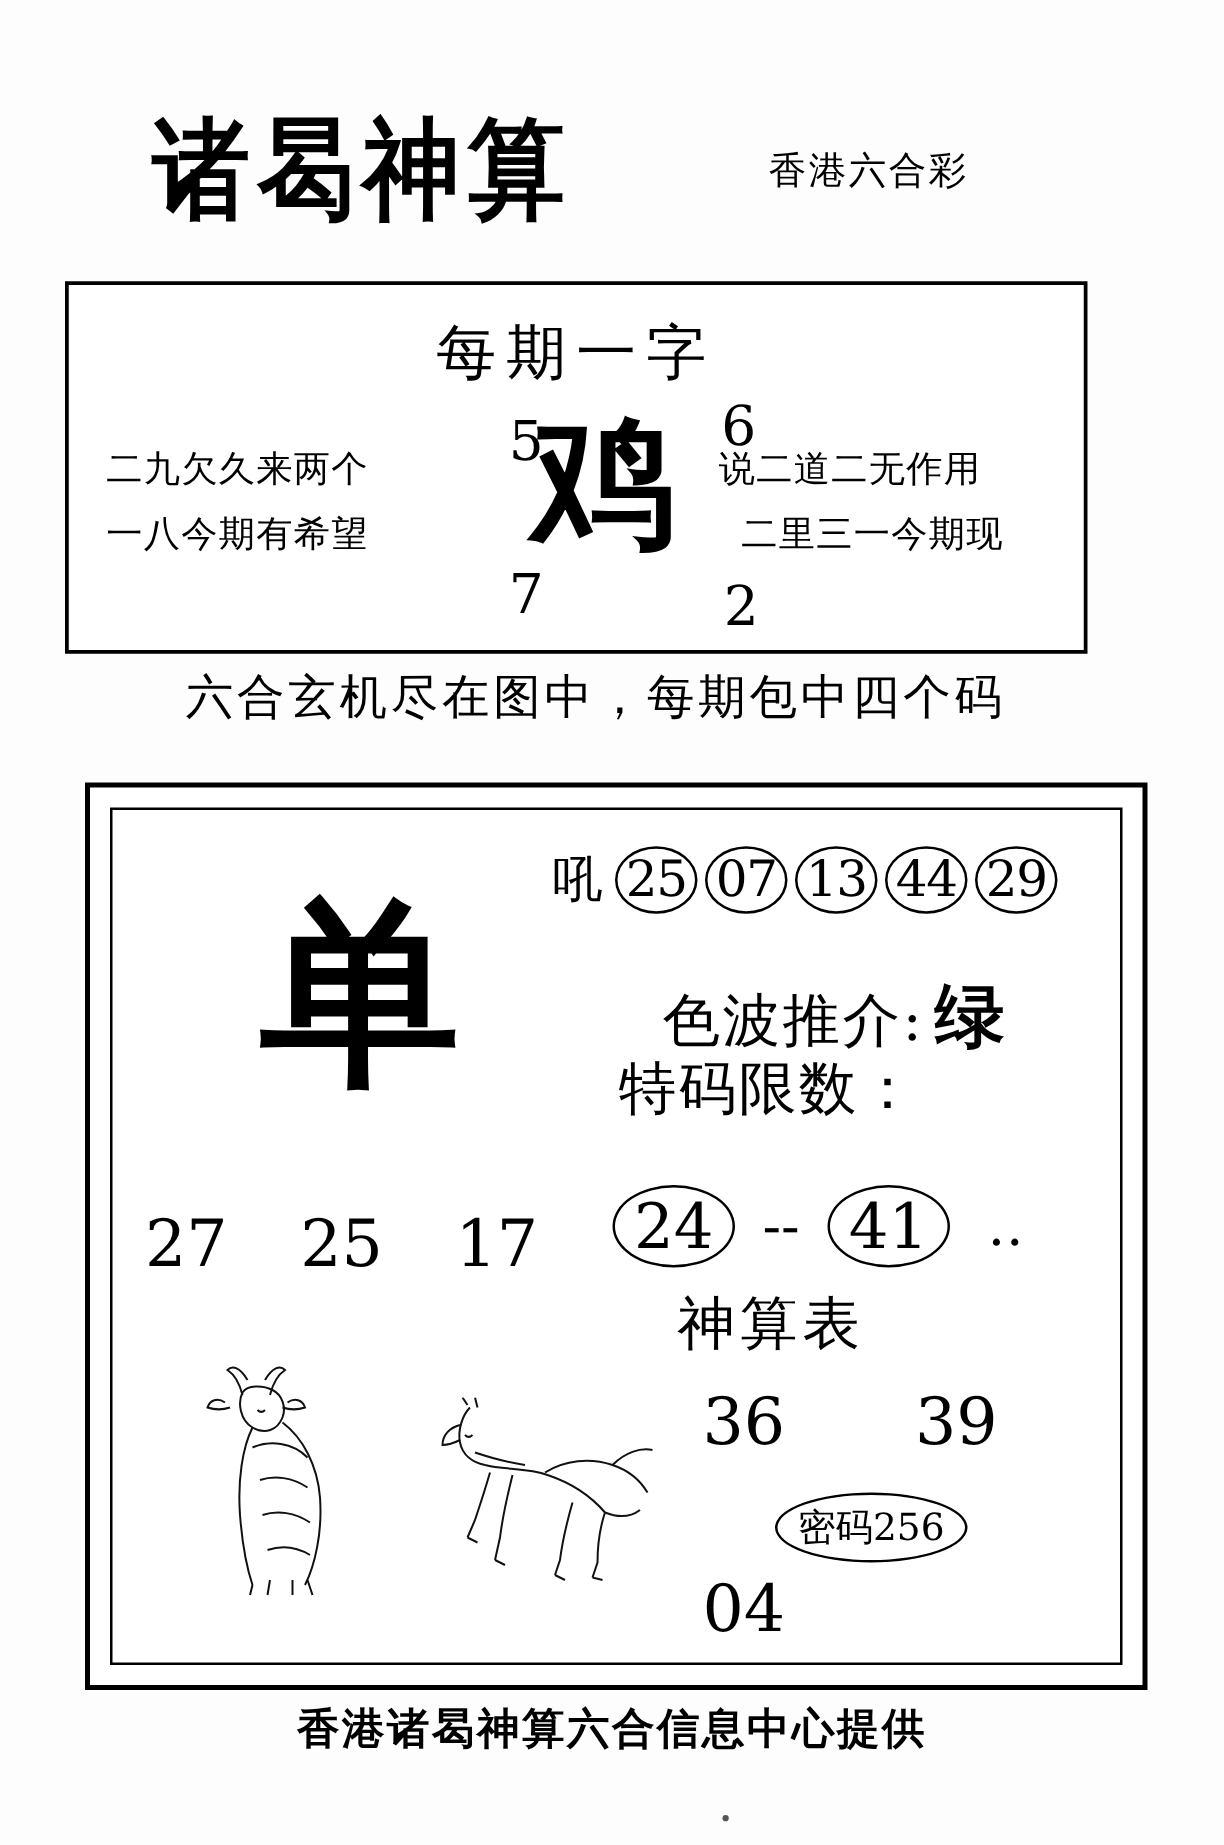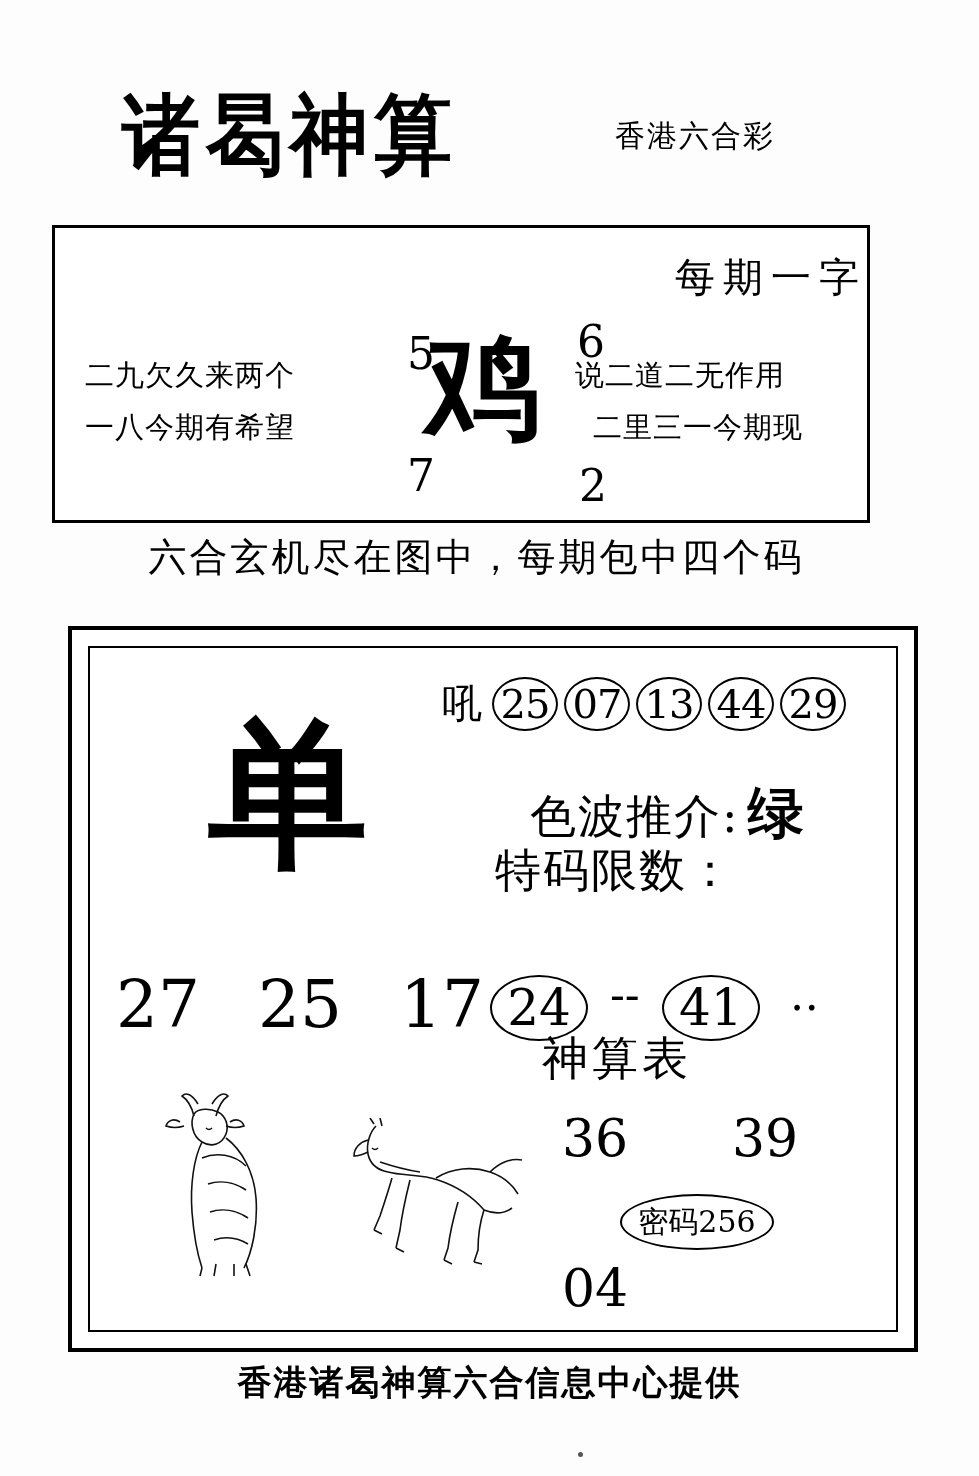--- a/index.html
+++ b/index.html
@@ -61,23 +61,23 @@
     width: 812px;
     height: 292px;
     border: 3px solid #000;
     background: #fff;
   }
   .top-box-title {
     position: absolute;
     left: 0;
     top: 22px;
     width: 812px;
-    text-align: right;
+    text-align: center;
     font-family: Liberation Sans, sans-serif;
-    font-size: 40px;
+    font-size: 48px;
     letter-spacing: 8px;
   }
   .couplet {
     position: absolute;
     font-family: "DejaVu Serif", serif;
     font-size: 29px;
     letter-spacing: 1px;
     white-space: nowrap;
   }
   .couplet.left-1  { left: 30px;  top: 128px; }
@@ -195,21 +195,21 @@
   }
 
   
   .left-nums {
     position: absolute;
     left: 26px;
     top: 318px;
     display: flex;
     gap: 58px;
     font-family: "DejaVu Serif", serif;
-    font-size: 66px;
+    font-size: 52px;
   }
 
   
   .limit-nums {
     position: absolute;
     left: 400px;
     top: 300px;
     display: flex;
     align-items: center;
     gap: 22px;
@@ -217,21 +217,20 @@
   .oval {
     width: 94px;
     height: 62px;
     border: 2px solid #000;
     border-radius: 50%;
     display: flex;
     align-items: center;
     justify-content: center;
     font-family: "DejaVu Serif", serif;
     font-size: 50px;
-    margin-top: 27px;
   }
   .dash {
     font-family: "DejaVu Serif", serif;
     font-size: 44px;
   }
   .dots {
     font-family: "DejaVu Serif", serif;
     font-size: 44px;
     letter-spacing: 4px;
     margin-left: 8px;

